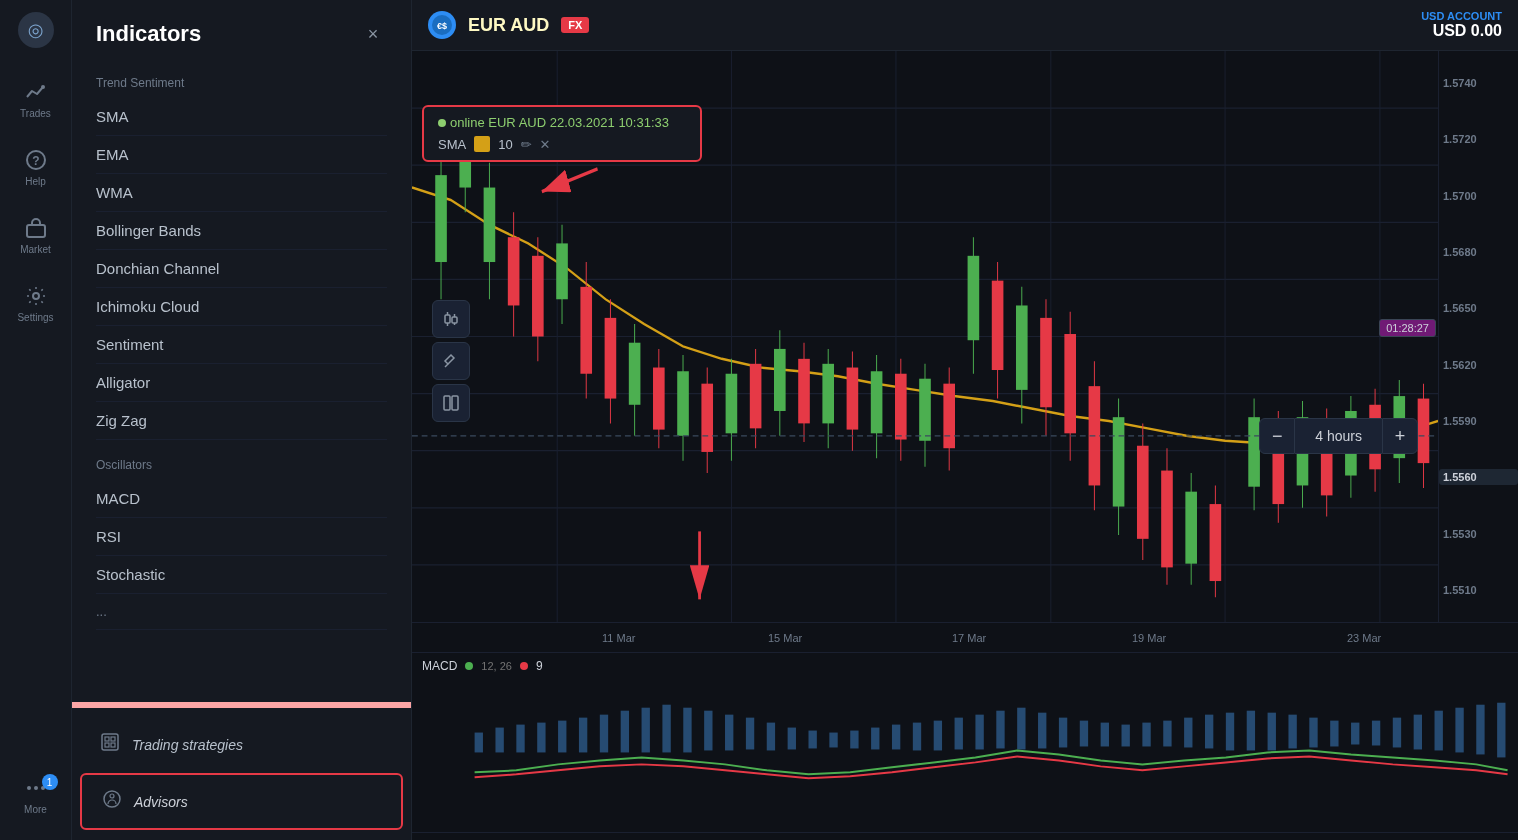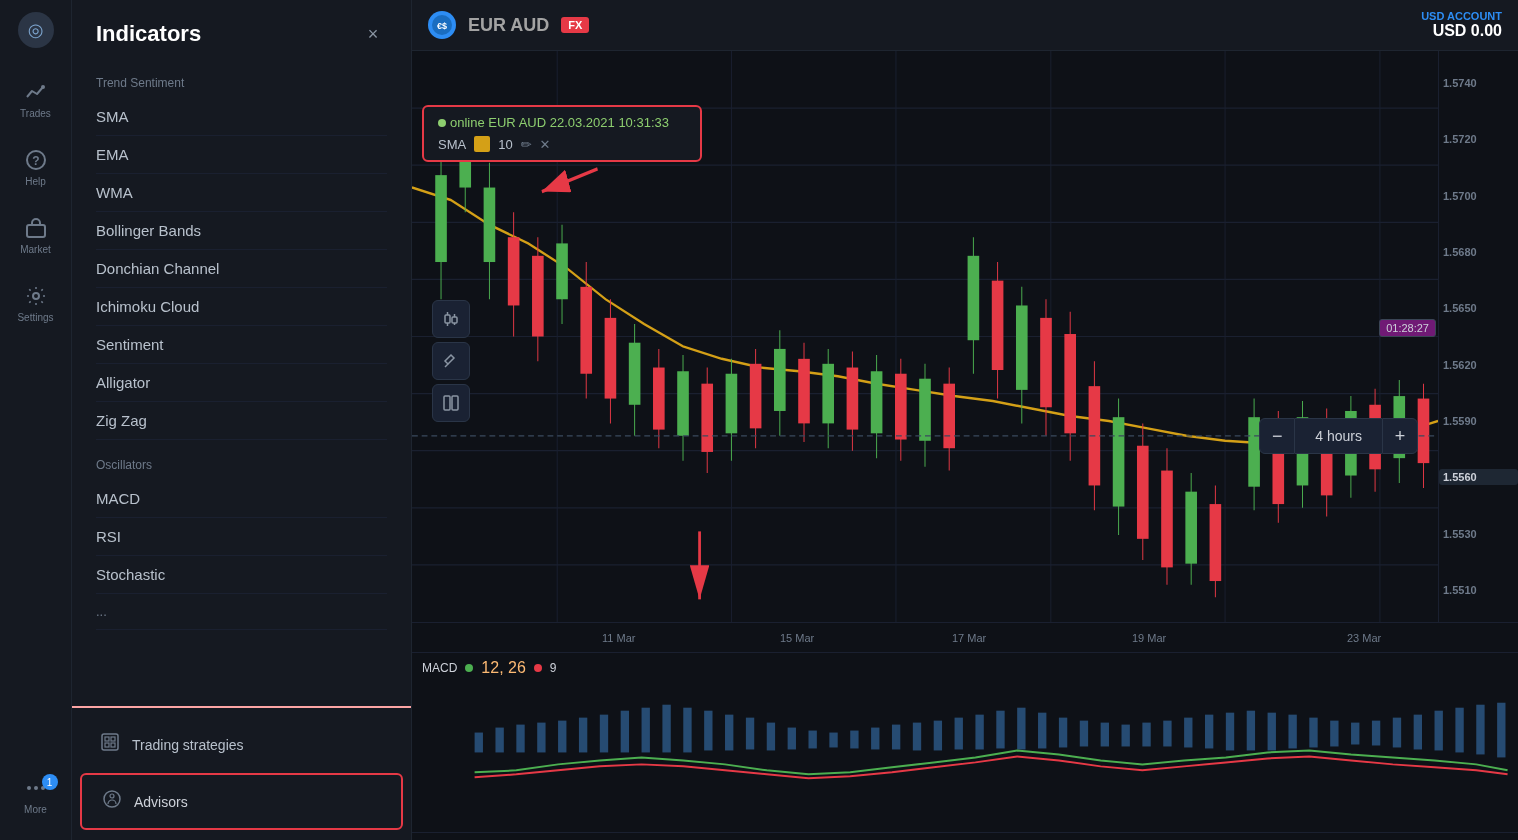--- a/index.html
+++ b/index.html
@@ -116,22 +116,23 @@
     }
     .indicator-item {
       padding: 10px 0;
       font-size: 15px;
       color: #b8c1cc;
       cursor: pointer;
       border-bottom: 1px solid #1a2030;
     }
 
     .bottom-buttons {
-      border-top: 2px solid #fca5a5;
+      border-top: 6px solid #fca5a5;
       padding: 8px 0;
+      font-style: italic;
     }
     .bottom-btn {
       display: flex;
       align-items: center;
       gap: 12px;
       padding: 14px 20px;
       cursor: pointer;
       color: #b8c1cc;
       font-size: 14px;
       border-radius: 4px;
@@ -172,21 +173,21 @@
       background: #2d8df4;
       border-radius: 50%;
       display: flex;
       align-items: center;
       justify-content: center;
       font-size: 14px;
     }
     .symbol-name {
       font-size: 18px;
       font-weight: 700;
-      color: #a3a3a3;
+      color: #fef9c3;
     }
     .fx-badge {
       background: #e63946;
       color: #fff;
       font-size: 11px;
       font-weight: 700;
       padding: 2px 7px;
       border-radius: 3px;
     }
     .account-info {
@@ -772,31 +773,31 @@
 
       <path d="M 200 60 L 140 80" stroke="#e63946" stroke-width="3" fill="none" marker-end="url(#arrowhead1)"></path>
 
       <path d="M 310 380 L 310 440" stroke="#e63946" stroke-width="3" fill="none" marker-end="url(#arrowhead2)"></path>
     </svg>
 
   </div>
 
   <div class="date-axis" style="position:relative; height:30px; background:#0e1117; border-top:1px solid #1a2030;">
     <span class="date-label" style="left: 190px;">11 Mar</span>
-    <span class="date-label" style="left: 368px;">15 Mar</span>
+    <span class="date-label" style="left: 356px;">15 Mar</span>
     <span class="date-label" style="left: 540px;">17 Mar</span>
     <span class="date-label" style="left: 720px;">19 Mar</span>
     <span class="date-label" style="left: 935px;">23 Mar</span>
   </div>
 
   <div class="macd-panel">
     <div class="macd-label-row">
       <span style="color:#cdd1d9; font-size:12px;">MACD</span>
       <div class="macd-dot" style="background:#4caf50;"></div>
-      <span style="color:#fdba74; font-size:16px;">12, 26</span>
+      <span style="color:#737373; font-size:11px;">12, 26</span>
       <div class="macd-dot" style="background:#e63946;"></div>
       <span style="color:#cdd1d9; font-size:12px;">9</span>
     </div>
 
     <svg width="100%" height="100%" viewBox="0 0 1060 180" preserveAspectRatio="none" xmlns="http://www.w3.org/2000/svg">
 
       <rect x="60" y="80" width="8" height="20" fill="#2d5a8a" opacity="0.8"></rect>
       <rect x="80" y="75" width="8" height="25" fill="#2d5a8a" opacity="0.8"></rect>
       <rect x="100" y="72" width="8" height="28" fill="#2d5a8a" opacity="0.8"></rect>
       <rect x="120" y="70" width="8" height="30" fill="#2d5a8a" opacity="0.8"></rect>

